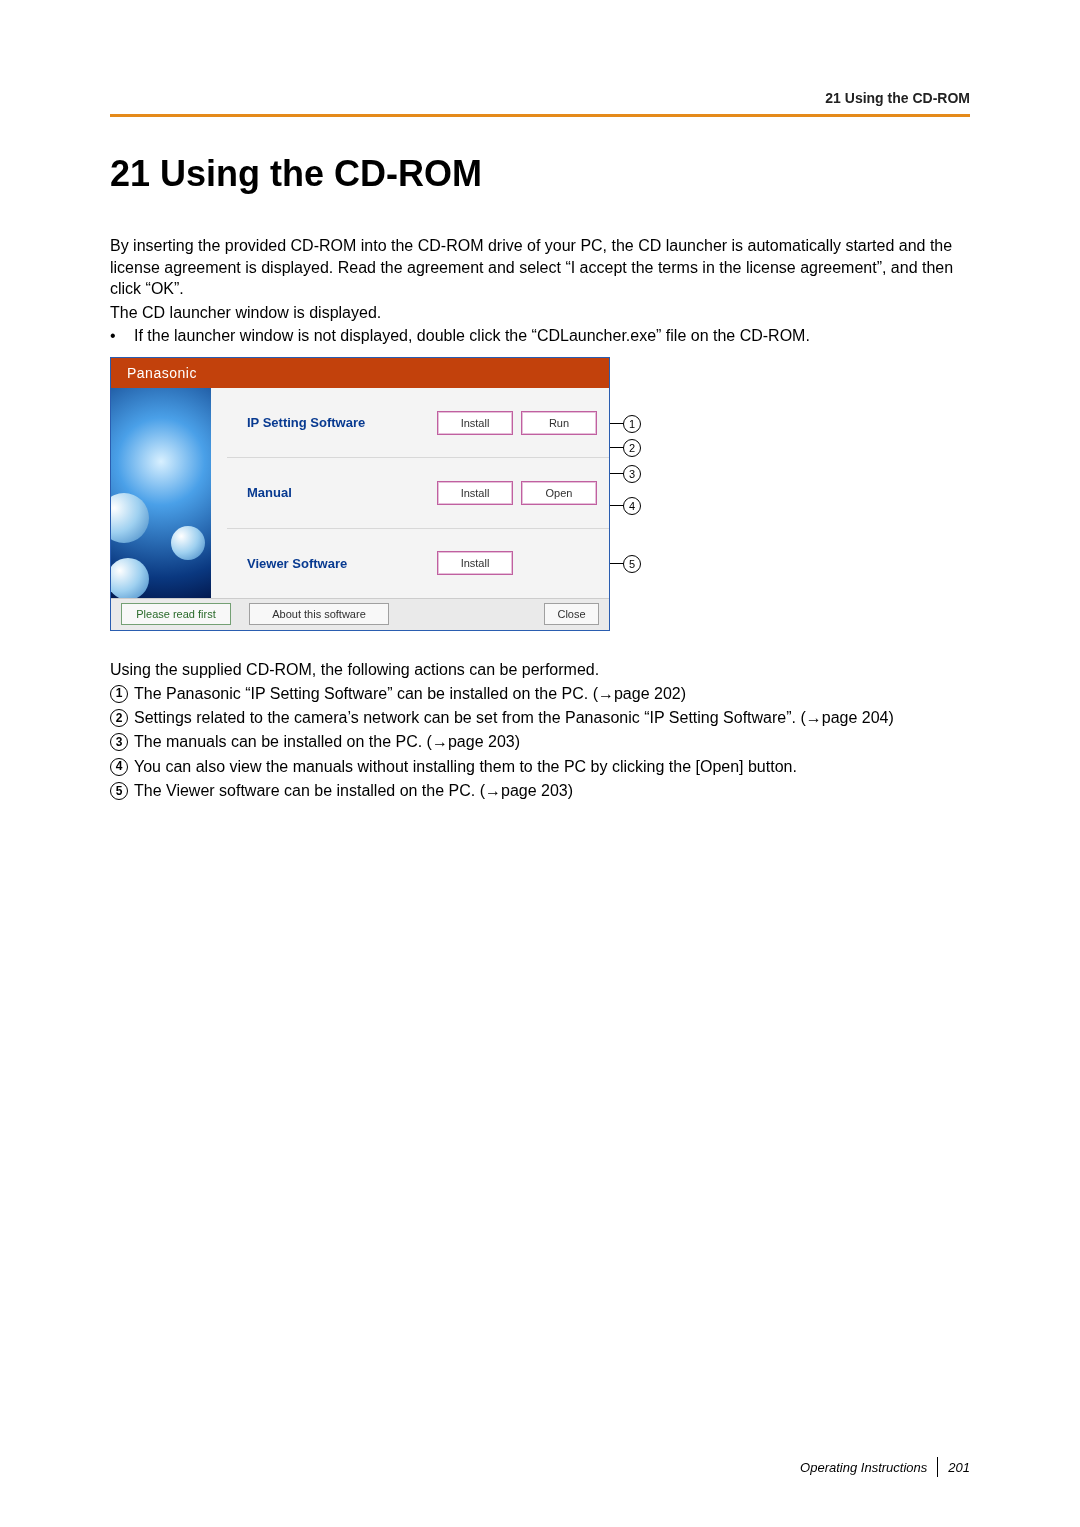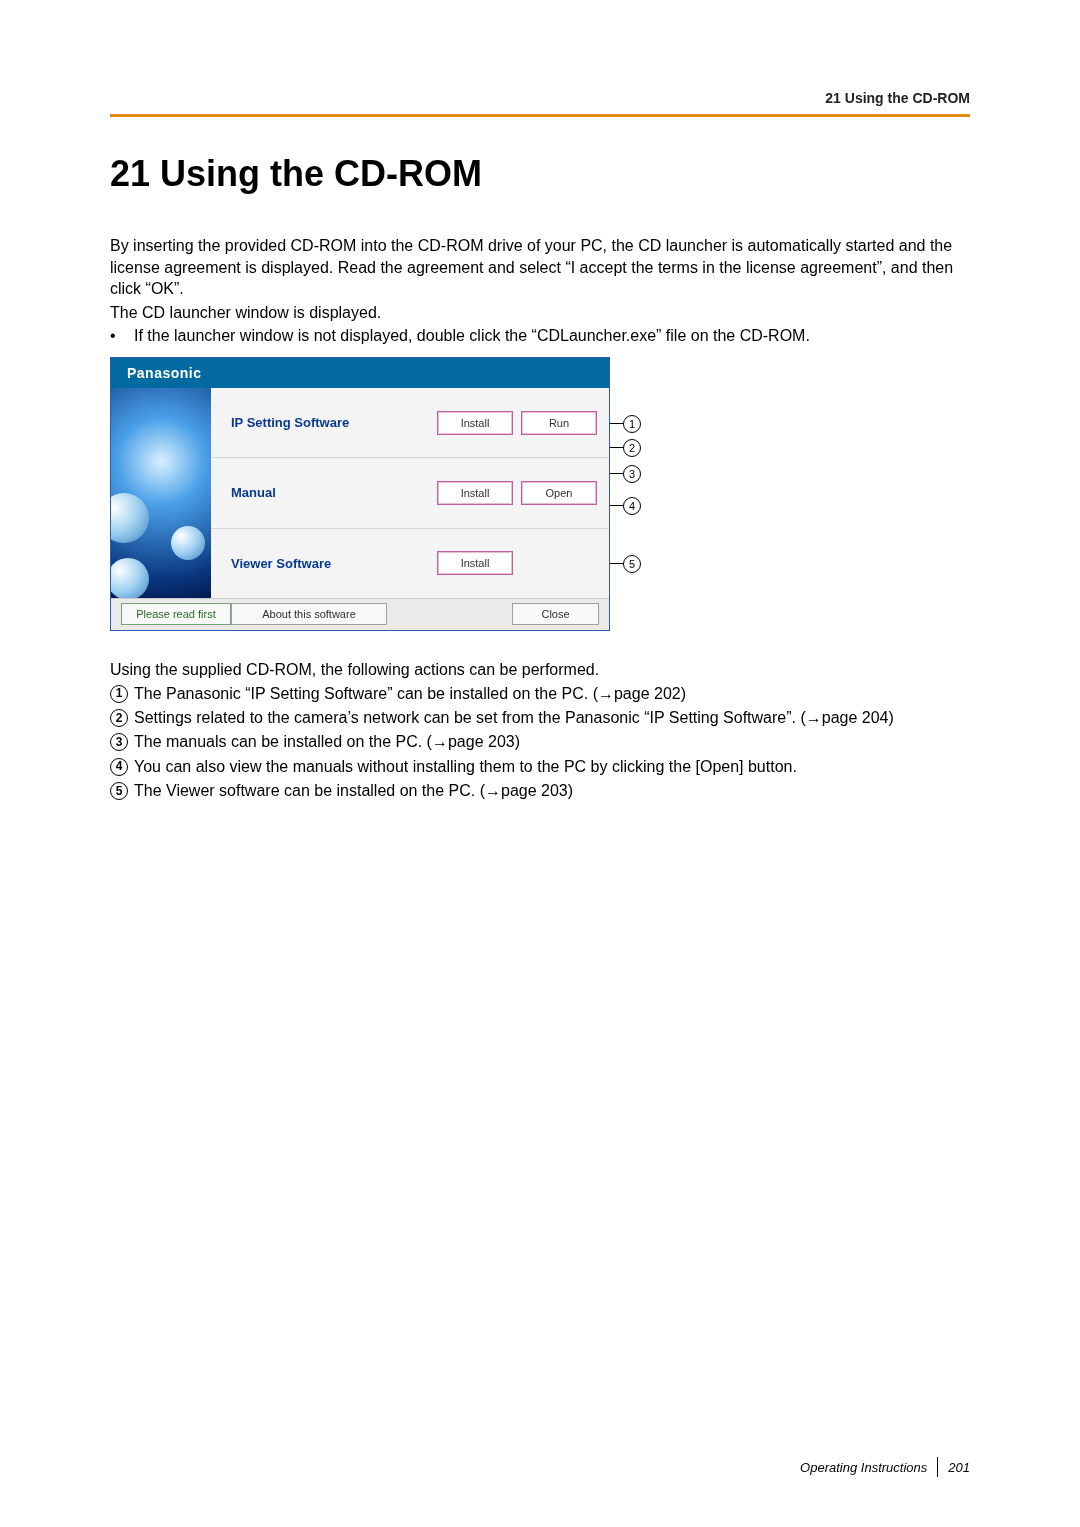--- a/index.html
+++ b/index.html
@@ -80,32 +80,33 @@
     width: 14px; height: 14px; background:#7fbf5f; margin-right:4px;
   }
   .titlebar .close {
     position: absolute; right: 2px; top: 2px;
     width: 18px; height: 16px;
     background: #e04030; border:1px solid #b02010;
     color:#fff; font-size:11px; line-height:14px; text-align:center;
   }
   .brandbar {
     height: 30px;
-    background: #0369a1;
+    background: #c2410c;
     color: #fff;
-    font-weight: bold;
+    font-weight: normal;
     font-size: 14px;
     display: flex; align-items: center;
     padding-left: 16px;
     letter-spacing: 0.5px;
   }
   .launcher-body {
     display: flex;
     height: 210px;
     background: #f4f4f4;
+    gap: 16px;
   }
   .sidebar-art {
     width: 100px;
     background: radial-gradient(circle at 50% 35%, #d8f0ff 0%, #4aa0e8 30%, #0a3880 80%, #031a50 100%);
     position: relative;
     overflow: hidden;
   }
   .sidebar-art .orb {
     position:absolute; border-radius:50%;
     background: radial-gradient(circle at 30% 30%, #fff, #9ed0f0 50%, #3a80c0 100%);
@@ -140,34 +141,34 @@
     margin-left:8px;
     display:inline-flex; align-items:center; justify-content:center;
     box-shadow: inset 0 0 0 1px rgba(192,96,160,0.4);
   }
   .footer-row {
     height: 32px;
     background:#eaeaea;
     border-top:1px solid #ccc;
     display:flex; align-items:center;
     padding: 0 10px;
-    gap: 0;
+    gap: 18px;
   }
   .footer-row .fbtn {
     border:1px solid #a0a0a0;
     background:#f8f8f8;
     font-size:11px;
     color:#303030;
     height:22px;
     display:inline-flex; align-items:center; justify-content:center;
   }
   .fbtn.readme { width:110px; border-color:#74a074; color:#2a6a2a; }
-  .fbtn.about { width:156px; }
+  .fbtn.about { width:140px; }
   .fbtn.spacer { flex:1; border:none; background:transparent; }
-  .fbtn.close2 { width:87px; }
+  .fbtn.close2 { width:55px; }
 
   
   .callout {
     position:absolute;
     display:flex; align-items:center;
     font-size:13px;
   }
   .callout .lead {
     height:1px; background:#000;
   }

